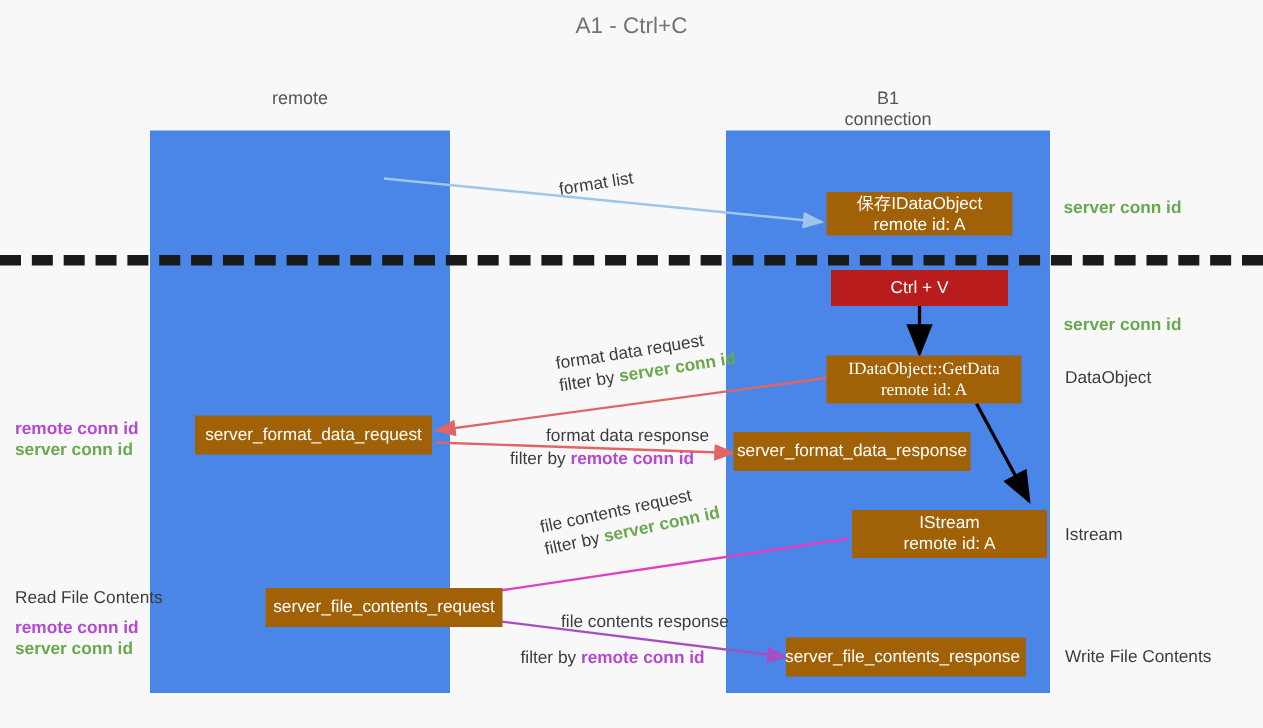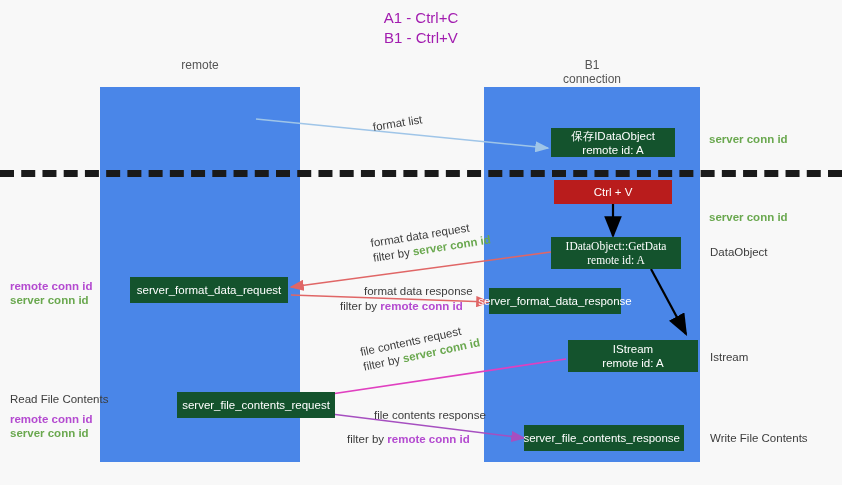--- a/index.html
+++ b/index.html
@@ -15,21 +15,21 @@
     font-family: "Liberation Sans", sans-serif;
     overflow: hidden;
   }
   .abs { position: absolute; }
 
   
   #title {
     top: 8px; left: 0; width: 842px;
     text-align: center;
     font-size: 15px;
-    color: #a21caf;
+    color: #737373;
     line-height: 20px;
   }
 
   
   .col-header {
     text-align: center;
     font-size: 12px;
     color: #555;
     line-height: 14px;
   }
@@ -53,21 +53,21 @@
     align-items: center;
     justify-content: center;
     color: #ffffff;
     font-size: 11.5px;
     line-height: 14px;
     text-align: center;
     padding: 2px 4px;
   }
   .box.green { background: #6aa84f; border: 1px solid #57913f; }
   .box.green2 { background: #b91c1c; }
-  .box.orange { background: #14532d; }
+  .box.orange { background: #a16207; }
 
   
   .note { font-size: 11.5px; line-height: 14px; }
   .note.dark { color: #3c3c3c; }
   .green-txt { color: #6aa84f; font-weight: bold; }
   .purple-txt { color: #b44ad0; font-weight: bold; }
 
   
   .edge-label {
     font-size: 11.5px;
@@ -91,21 +91,20 @@
     pointer-events: none;
   }
 </style>
 </head>
 <body>
 
 <div id="canvas">
 
   <div id="title" class="abs">
     <div>A1 - Ctrl+C</div>
-    <div>B1 - Ctrl+V</div>
   </div>
 
   <div class="abs lane" id="lane-a1"></div>
   <div class="abs lane" id="lane-b1"></div>
 
   <div class="abs col-header" id="hdr-a1">
     <div>remote</div>
   </div>
   <div class="abs col-header" id="hdr-b1">
     <div>B1</div>
@@ -165,21 +164,21 @@
 
   <div class="abs box orange" style="left:568px; top:340px; width:130px; height:32px;">
     <span>IStream</span>
     <span>remote id: A</span>
   </div>
 
   <div class="abs box orange" style="left:130px; top:277px; width:158px; height:26px;">
     <span>server_format_data_request</span>
   </div>
 
-  <div class="abs box orange" style="left:489px; top:288px; width:132px; height:26px;">
+  <div class="abs box orange" style="left:489px; top:288px; width:158px; height:26px;">
     <span>server_format_data_response</span>
   </div>
 
   <div class="abs box orange" style="left:130px; top:392px; width:158px; height:26px;margin-left:47px;">
     <span>server_file_contents_request</span>
   </div>
 
   <div class="abs box orange" style="left:524px; top:425px; width:160px; height:26px;align-items:flex-end;">
     <span>server_file_contents_response</span>
   </div>

